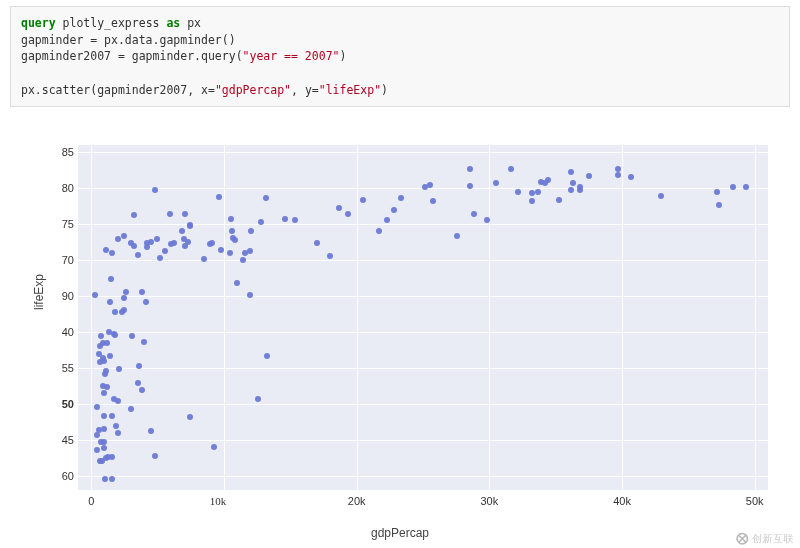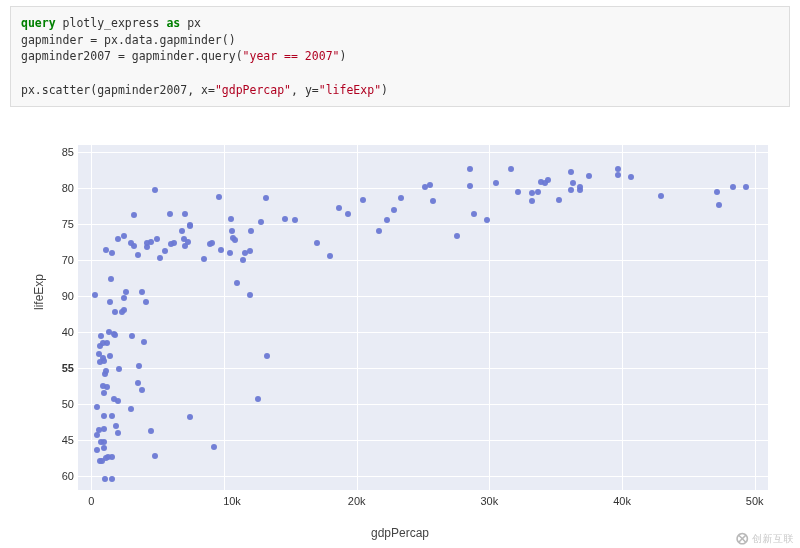--- a/index.html
+++ b/index.html
@@ -263,29 +263,29 @@
     <div class="pt" style="left: 27.2948px; top: 333.5px;"></div>
     <div class="pt" style="left: 107.388px; top: 69px;"></div>
     <div class="pt" style="left: 654.929px; top: 41.6875px;"></div>
     <div class="pt" style="left: 668.199px; top: 42.4062px;"></div>
   </div>
 <div class="axis-label-y">lifeExp</div>
 <div class="axis-label-x">gdpPercap</div>
 
 <div id="ticks">
     <div class="xtick" style="left: 91.2692px;">0</div>
-    <div class="xtick" style="left: 232px;">10k</div>
+    <div class="xtick" style="left: 218px; font-family: Liberation Serif, serif;">10k</div>
     <div class="xtick" style="left: 356.654px; text-align: right;">20k</div>
     <div class="xtick" style="left: 489.346px;">30k</div>
     <div class="xtick" style="left: 622.038px;">40k</div>
     <div class="xtick" style="left: 754.731px;">50k</div>
     <div class="ytick" style="top: 475.625px;">60</div>
     <div class="ytick" style="top: 439.688px;">45</div>
-    <div class="ytick" style="top: 403.75px;">50</div>
-    <div class="ytick" style="top: 367.812px; font-weight: bold;">55</div>
+    <div class="ytick" style="top: 403.75px; font-weight: bold;">50</div>
+    <div class="ytick" style="top: 367.812px;">55</div>
     <div class="ytick" style="top: 331.875px;">40</div>
     <div class="ytick" style="top: 295.938px;">90</div>
     <div class="ytick" style="top: 260px;">70</div>
     <div class="ytick" style="top: 224.062px;">75</div>
     <div class="ytick" style="top: 188.125px;">80</div>
     <div class="ytick" style="top: 152.188px;">85</div>
   </div>
 
 <div class="watermark"><b>⨂</b> <span>创新互联</span></div>
 

